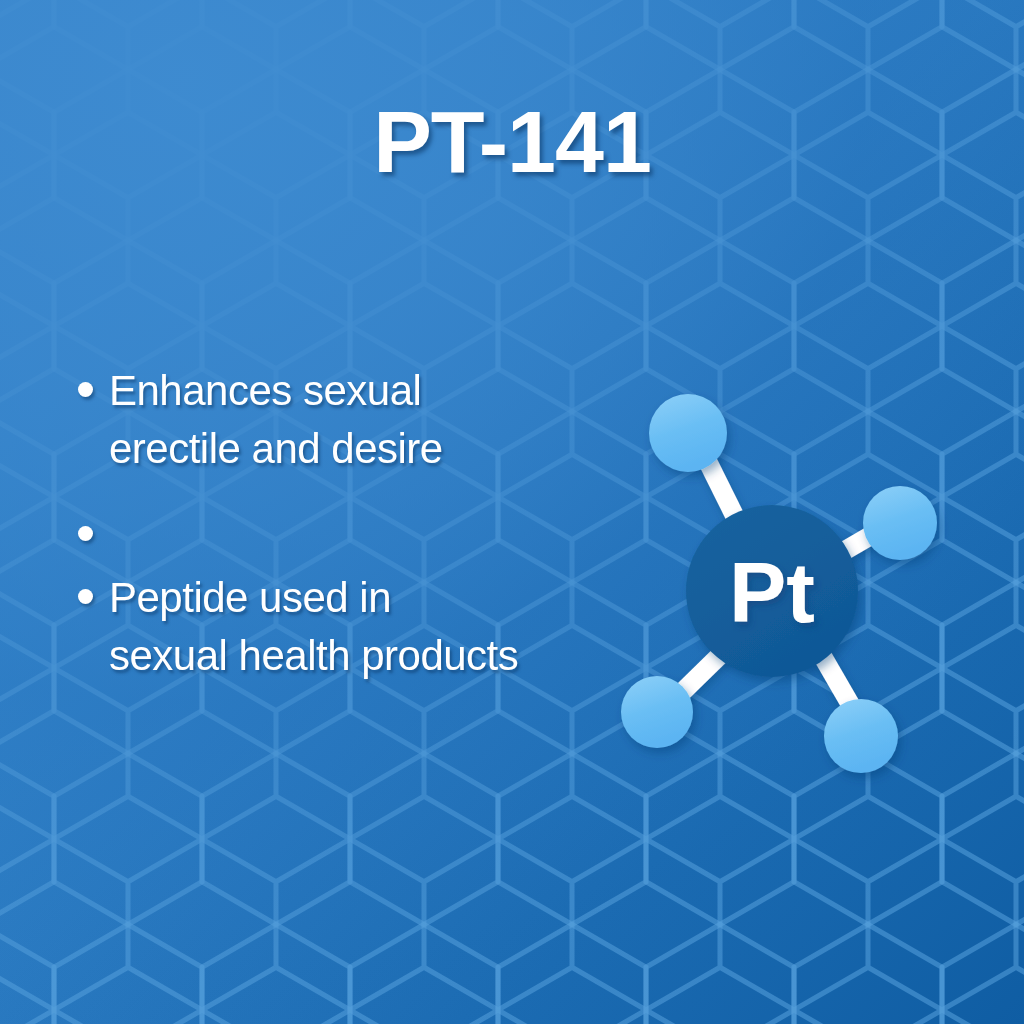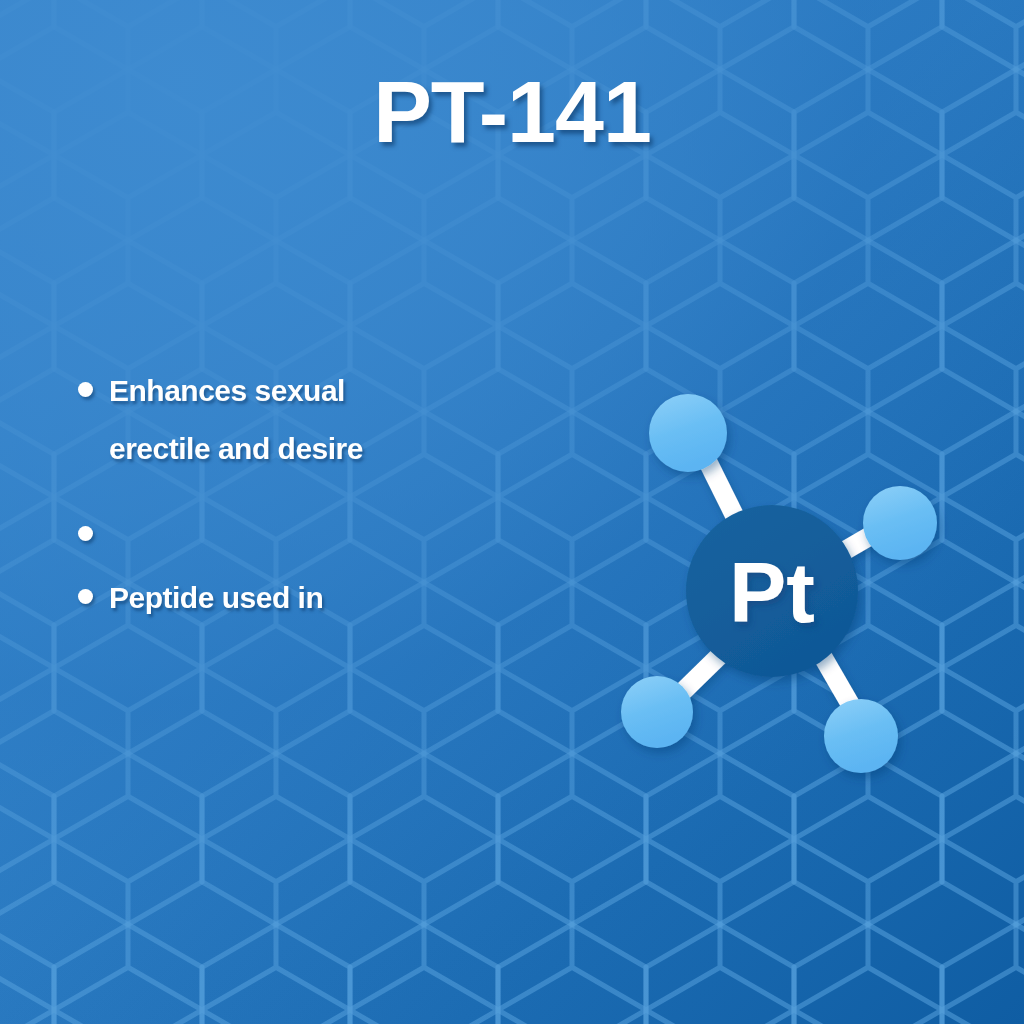--- a/index.html
+++ b/index.html
@@ -45,21 +45,21 @@
     top: 62px;
     width: 1024px;
     text-align: center;
     color: #ffffff;
     font-weight: bold;
     font-size: 88px;
     line-height: 100px;
     letter-spacing: -1px;
     text-shadow: 3px 4px 4px rgba(8,50,95,0.55);
   }
-  #headline .line { display: block; }
+  #headline .line { display: block; margin-top: 30px; }
 
   
   #bullets {
     position: absolute;
     left: 78px;
     top: 362px;
     width: 580px;
   }
   .bullet-row {
     display: flex;
@@ -71,23 +71,23 @@
     width: 15px;
     height: 15px;
     border-radius: 50%;
     background: #ffffff;
     margin-top: 20px;
     margin-right: 16px;
     box-shadow: 2px 3px 3px rgba(8,50,95,0.45);
   }
   .bullet-text {
     color: #ffffff;
-    font-size: 30px;
+    font-size: 42px;
     line-height: 58px;
-    font-weight: bold;
+    font-weight: normal;
     letter-spacing: -0.5px;
     text-shadow: 2px 3px 3px rgba(8,50,95,0.5);
   }
 
   
   #molecule {
     position: absolute;
     left: 600px;
     top: 376px;
     width: 380px;
@@ -137,20 +137,21 @@
     </div>
 
     <div class="bullet-row">
       <span class="bullet-dot"></span>
     </div>
 
     <div class="bullet-row">
       <span class="bullet-dot"></span>
       <span class="bullet-text">
         <span>Peptide used in</span><br>
+        <span>sexual health products</span>
       </span>
     </div>
 
   </div>
 
   <div id="molecule">
     <svg width="380" height="420" viewBox="0 0 380 420" xmlns="http://www.w3.org/2000/svg">
       <defs>
         <linearGradient id="satGrad" x1="0" y1="0" x2="0.35" y2="1">
           <stop offset="0%" stop-color="#8ed0f8"></stop>

